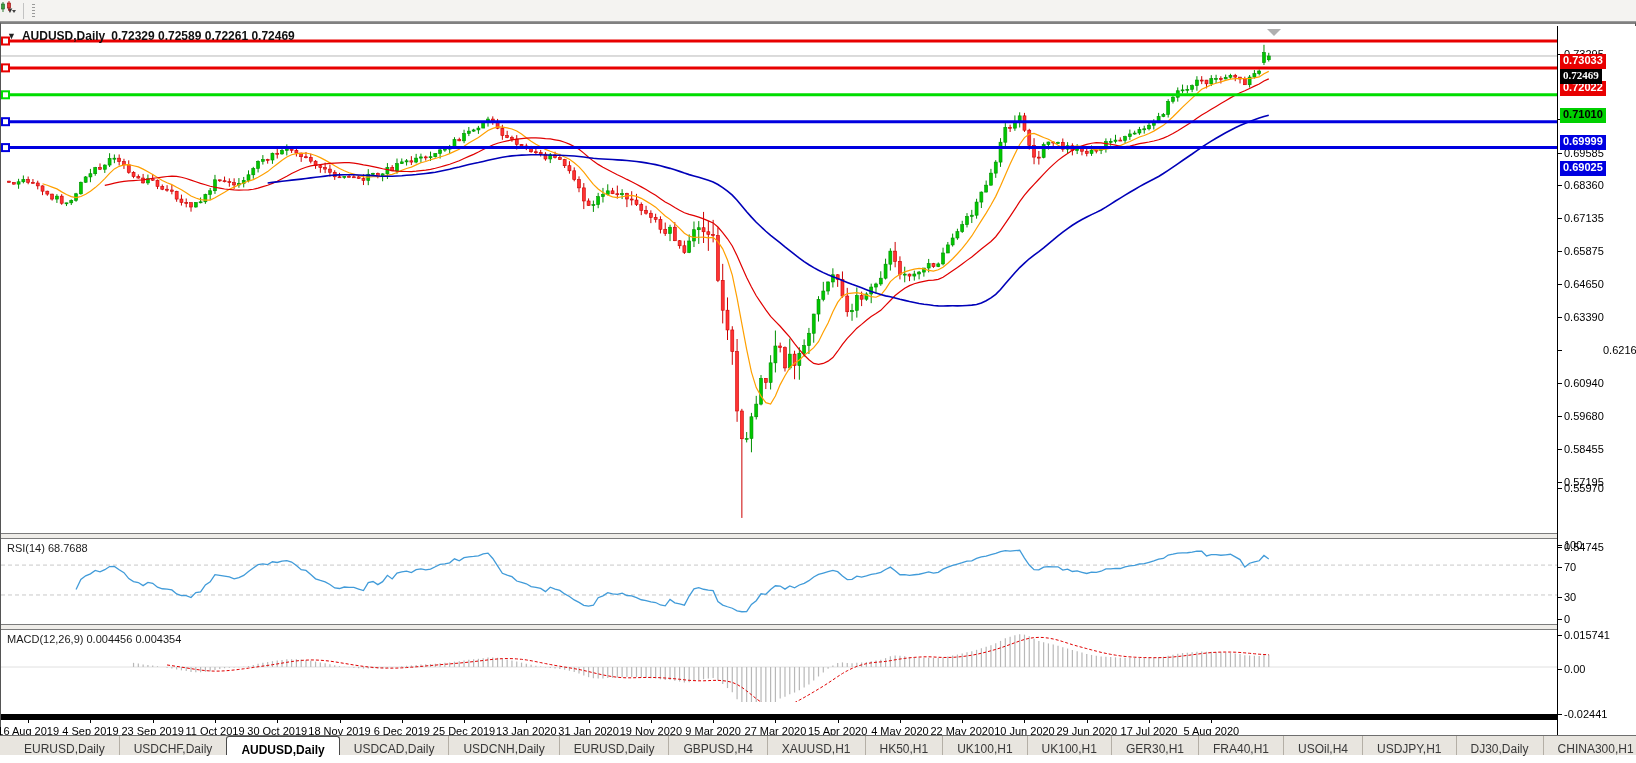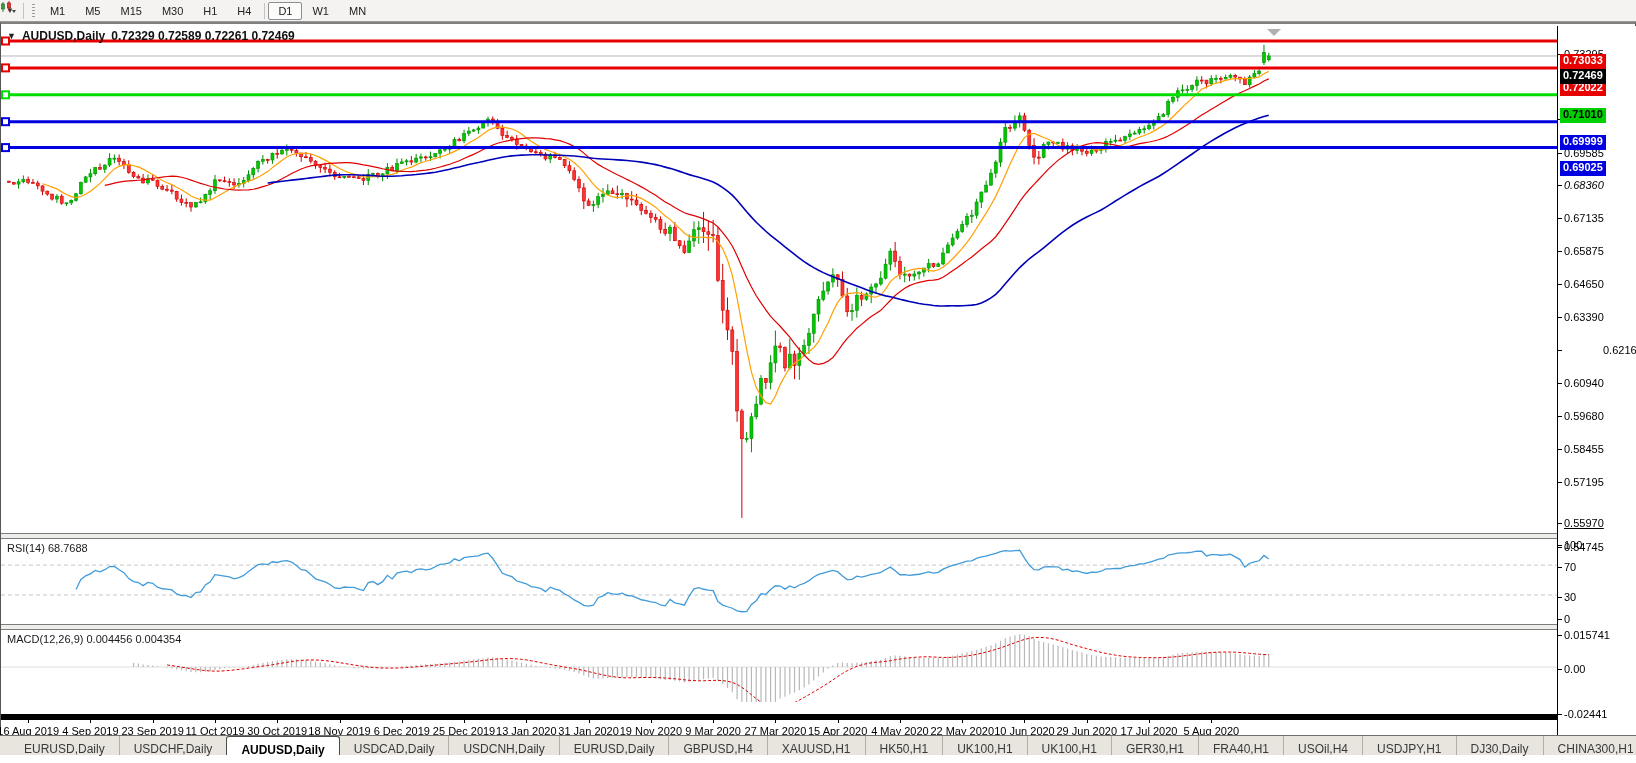--- a/index.html
+++ b/index.html
@@ -65,32 +65,20 @@
       <line x1="3" y1="2" x2="3" y2="12" stroke="#2e7d32" stroke-width="1"></line>
       <rect x="1.5" y="4" width="3" height="5" fill="#39a03c" stroke="#1b5e20" stroke-width="0.6"></rect>
       <line x1="9" y1="1" x2="9" y2="11" stroke="#b71c1c" stroke-width="1"></line>
       <rect x="7.5" y="3" width="3" height="5" fill="#e53935" stroke="#8e0000" stroke-width="0.6"></rect>
       <path d="M12 10 l4 0 -2 3 z" fill="#444"></path>
     </svg>
     <span class="caret">▼</span>
   </div>
   <div class="vsep"></div>
   <div class="grip"></div>
-  <div id="tf-buttons">
-      <span class="tfbtn">M1</span>
-      <span class="tfbtn">M5</span>
-      <span class="tfbtn">M15</span>
-      <span class="tfbtn">M30</span>
-      <span class="tfbtn">H1</span>
-      <span class="tfbtn">H4</span>
-      <div class="vsep"></div>
-      <span class="tfbtn active">D1</span>
-      <span class="tfbtn">W1</span>
-      <span class="tfbtn">MN</span>
-    </div>
 </div>
 
 <div id="chart-window">
   <div id="main-pane" class="pane">
     <div class="pane-label" id="main-title">
       <span class="tri">▼</span>
       <span>AUDUSD,Daily</span>
       <span class="ohlc">0.72329 0.72589 0.72261 0.72469</span>
     </div>
     <svg id="main-svg" width="1556" height="507">
@@ -942,38 +930,38 @@
       <div class="dlabel" style="left: 1085.75px;">29 Jun 2020</div>
       <div class="dtick" style="left: 1148.02px;"></div>
       <div class="dlabel" style="left: 1148.02px;">17 Jul 2020</div>
       <div class="dtick" style="left: 1210.29px;"></div>
       <div class="dlabel" style="left: 1210.29px;">5 Aug 2020</div>
     </div>
   <div id="price-axis">
       <div class="ptick" style="top: 22.0319px;">0.73295</div>
       <div class="ptick" style="top: 87.1914px;">0.70845</div>
       <div class="ptick" style="top: 120.702px;">0.69585</div>
-      <div class="ptick" style="top: 153.282px; font-style: italic;">0.68360</div>
+      <div class="ptick" style="top: 153.282px;">0.68360</div>
       <div class="ptick" style="top: 185.861px;">0.67135</div>
       <div class="ptick" style="top: 219.372px;">0.65875</div>
       <div class="ptick" style="top: 251.952px;">0.64650</div>
       <div class="ptick" style="top: 285.462px;">0.63390</div>
       <div class="ptick" style="top: 318.042px; padding-left: 39px;">0.62165</div>
       <div class="ptick" style="top: 350.622px;">0.60940</div>
       <div class="ptick" style="top: 384.132px;">0.59680</div>
       <div class="ptick" style="top: 416.712px;">0.58455</div>
       <div class="ptick" style="top: 450.223px;">0.57195</div>
-      <div class="ptick" style="top: 491px; text-decoration: underline;">0.55970</div>
+      <div class="ptick" style="top: 456px;">0.55970</div>
       <div class="ptick" style="top: 515.382px;">0.54745</div>
       <div class="badge" style="top: 28px; background: rgb(232, 0, 0); color: rgb(255, 255, 255);">0.73033</div>
       <div class="badge" style="top: 54.8883px; background: rgb(232, 0, 0); color: rgb(255, 255, 255);">0.72022</div>
       <div class="badge" style="top: 81.8031px; background: rgb(0, 208, 0); color: rgb(0, 0, 0);">0.71010</div>
       <div class="badge" style="top: 108.691px; background: rgb(0, 0, 224); color: rgb(255, 255, 255);">0.69999</div>
       <div class="badge" style="top: 134.596px; background: rgb(0, 0, 224); color: rgb(255, 255, 255); text-align: right;">0.69025</div>
-      <div class="badge" style="top: 43px; background: rgb(0, 0, 0); color: rgb(255, 255, 255);">0.72469</div>
+      <div class="badge" style="top: 43px; background: rgb(0, 0, 0); color: rgb(255, 255, 255); font-family: Liberation Serif, serif;">0.72469</div>
       <div class="ptick" style="top: 512.67px;">100</div>
       <div class="ptick" style="top: 535.089px;">70</div>
       <div class="ptick" style="top: 564.981px;">30</div>
       <div class="ptick" style="top: 587.4px;">0</div>
       <div class="ptick" style="top: 602.7px;">0.015741</div>
       <div class="ptick" style="top: 637px;">0.00</div>
       <div class="ptick" style="top: 682px;">-0.02441</div>
     </div>
 </div>
 

